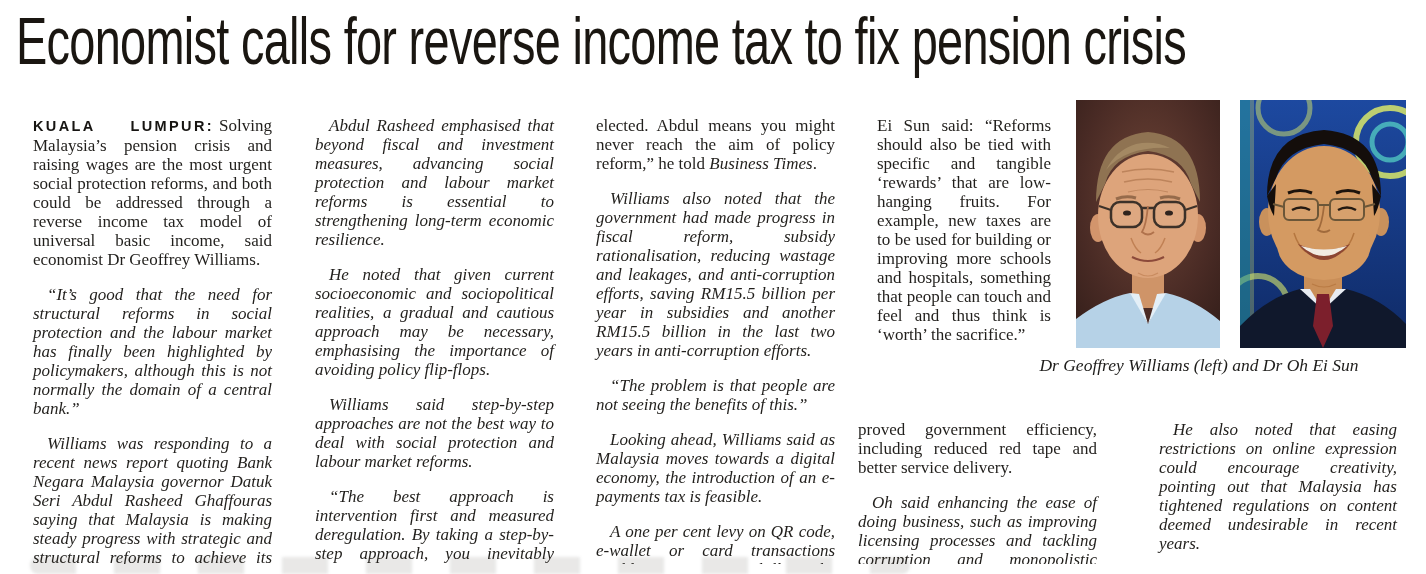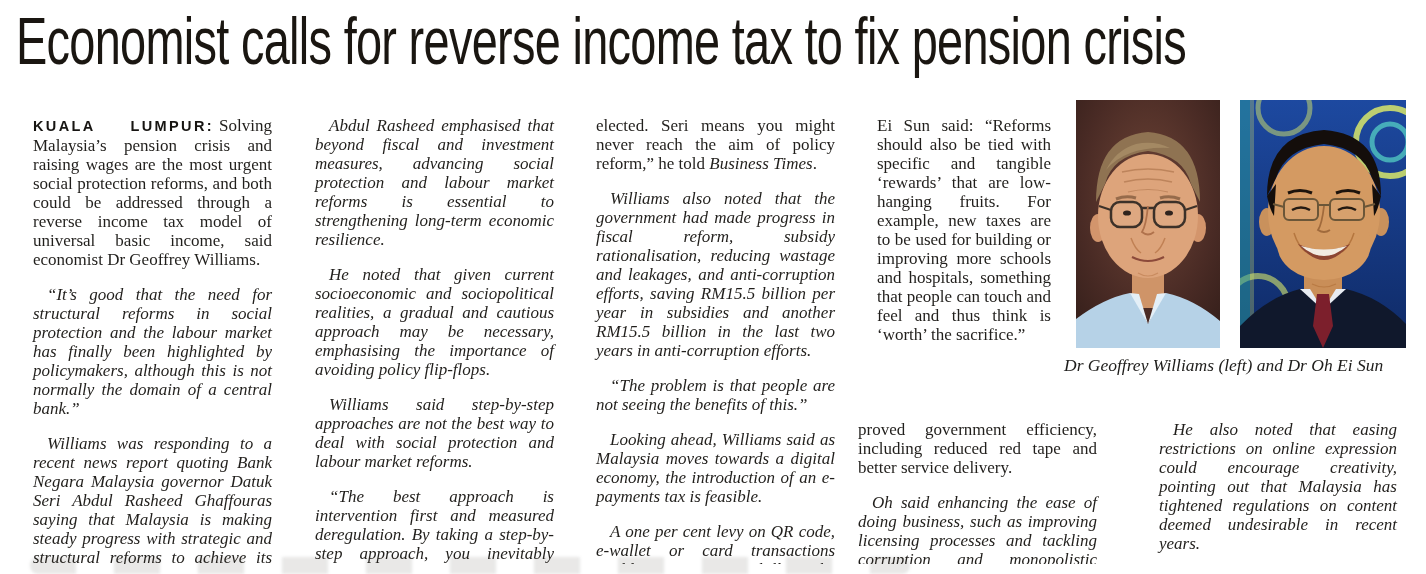--- a/index.html
+++ b/index.html
@@ -44,24 +44,24 @@
   #col3{left:580px;}
   #col4a{left:861px;width:206px;height:304px;}
   #col4b{left:842px;top:404px;height:160px;}
   #col5{left:1143px;top:404px;height:160px;width:270px;}
   .photos{
     position:absolute;left:1076px;top:100px;margin:0;
     display:flex;gap:20px;
   }
   .photos svg{display:block;}
   .caption{
-    position:absolute;left:1064px;top:355px;width:334px;
+    position:absolute;left:1032px;top:355px;width:334px;
     font-style:italic;
     font-size:17.5px;line-height:21px;
-    text-align:left;
+    text-align:center;
     color:#1e1d1b;
   }
   .bleed{
     position:absolute;left:30px;top:557px;width:880px;height:17px;
     background:repeating-linear-gradient(90deg,
       rgba(70,64,58,0.12) 0 46px,
       rgba(0,0,0,0) 46px 84px);
     filter:blur(1.5px);
     border-radius:8px;
   }
@@ -80,21 +80,21 @@
   </div>
 
   <div class="col" id="col2">
     <p class="ind">Abdul Rasheed emphasised that beyond fiscal and investment measures, advancing social protection and labour market reforms is essential to strengthening long-term economic resilience.</p>
     <p class="ind">He noted that given current socioeconomic and sociopolitical realities, a gradual and cautious approach may be necessary, emphasising the importance of avoiding policy flip-flops.</p>
     <p class="ind">Williams said step-by-step approaches are not the best way to deal with social protection and labour market reforms.</p>
     <p class="ind flow-end">“The best approach is intervention first and measured deregulation. By taking a step-by-step approach, you inevitably delay helping those most in need. You also allow the process to be stopped as new governments are</p>
   </div>
 
   <div class="col" id="col3">
-    <p><span>elected. Seri means you might never reach the aim of policy reform,” he told </span><em>Business Times</em><span>.</span></p>
+    <p><span>elected. Abdul means you might never reach the aim of policy reform,” he told </span><em>Business Times</em><span>.</span></p>
     <p class="ind">Williams also noted that the government had made progress in fiscal reform, subsidy rationalisation, reducing wastage and leakages, and anti-corruption efforts, saving RM15.5 billion per year in subsidies and another RM15.5 billion in the last two years in anti-corruption efforts.</p>
     <p class="ind">“The problem is that people are not seeing the benefits of this.”</p>
     <p class="ind">Looking ahead, Williams said as Malaysia moves towards a digital economy, the introduction of an e-payments tax is feasible.</p>
     <p class="ind">A one per cent levy on QR code, e-wallet or card transactions could raise RM28.8 billion, he said.</p>
     <p class="ind flow-end">Singapore Institute of International Affairs senior fellow Dr Oh</p>
   </div>
 
   <div class="col" id="col4a">
     <p>Ei Sun said: “Reforms should also be tied with specific and tangible ‘rewards’ that are low-hanging fruits. For example, new taxes are to be used for building or improving more schools and hospitals, something that people can touch and feel and thus think is ‘worth’ the sacrifice.”</p>
   </div>

